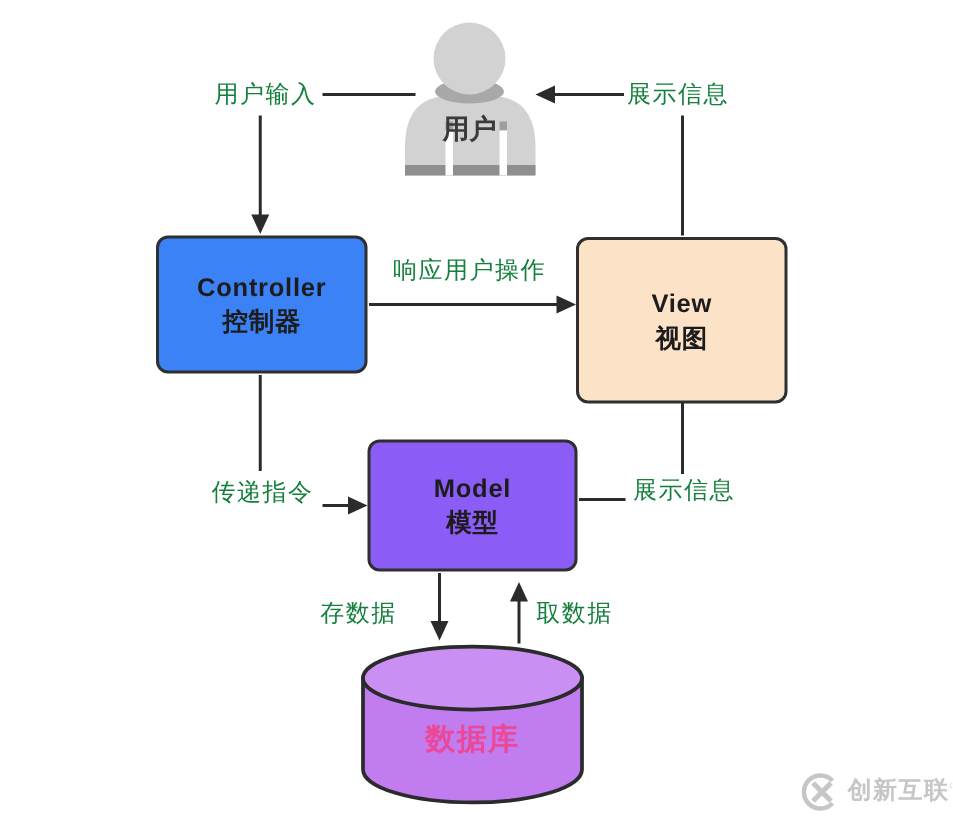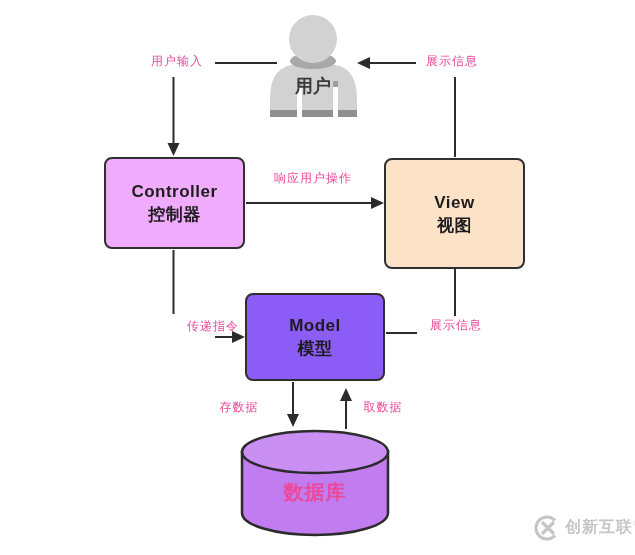--- a/index.html
+++ b/index.html
@@ -3,29 +3,29 @@
 <meta charset="utf-8">
 <style>
   html,body{margin:0;padding:0;background:#fff;}
   #stage{
     position:relative;width:635px;height:555px;background:#ffffff;overflow:hidden;
     font-family:"Liberation Sans","DejaVu Sans",sans-serif;
   }
   #wires{position:absolute;left:0;top:0;width:635px;height:555px;}
   .lbl{
     position:absolute;transform:translateX(-50%);
-    font-size:12px;color:#ec4899;white-space:nowrap;letter-spacing:1px;
+    font-size:16px;color:#15803d;white-space:nowrap;letter-spacing:1px;
   }
   .node{
     position:absolute;box-sizing:border-box;
     border:2px solid #2f2f2f;border-radius:8px;
     display:flex;flex-direction:column;align-items:center;justify-content:center;
     font-weight:bold;font-size:17px;line-height:23px;color:#1c1c1c;letter-spacing:.5px;
   }
-  #controller{left:104px;top:157px;width:141px;height:92px;background:#f0abfc;}
+  #controller{left:104px;top:157px;width:141px;height:92px;background:#3b82f6;}
   #view{left:384px;top:158px;width:141px;height:111px;background:#fce3c8;}
   #model{left:245px;top:293px;width:140px;height:88px;background:#8b5cf6;}
   .user-label{
     position:absolute;left:313px;top:74px;transform:translateX(-50%);
     font-size:18px;font-weight:bold;color:#3a3a3a;white-space:nowrap;
   }
   .db-label{
     position:absolute;left:315px;top:479px;transform:translateX(-50%);
     font-size:20px;font-weight:bold;color:#ec4899;letter-spacing:1px;white-space:nowrap;
   }
@@ -113,21 +113,21 @@
     <span>Model</span>
     <span>模型</span>
   </div>
 
   <span class="user-label">用户</span>
   <span class="db-label">数据库</span>
 
   <span class="lbl" style="left:177px;top:53px;">用户输入</span>
   <span class="lbl" style="left:452px;top:53px;">展示信息</span>
   <span class="lbl" style="left:313px;top:170px;">响应用户操作</span>
-  <span class="lbl" style="left:175px;top:318px;margin-left:38px;">传递指令</span>
+  <span class="lbl" style="left:175px;top:318px;">传递指令</span>
   <span class="lbl" style="left:456px;top:317px;">展示信息</span>
   <span class="lbl" style="left:239px;top:399px;">存数据</span>
   <span class="lbl" style="left:383px;top:399px;">取数据</span>
 
   <div class="watermark">
     <svg width="28" height="28" viewBox="0 0 28 28">
       <path d="M22,6.5 A11,11 0 1 0 22,21.5" fill="none" stroke="#c6c6c6" stroke-width="3"></path>
       <path d="M9,8 L21,20 M21,8 L9,20" fill="none" stroke="#c6c6c6" stroke-width="3.4"></path>
     </svg>
     <div class="wm-text">

